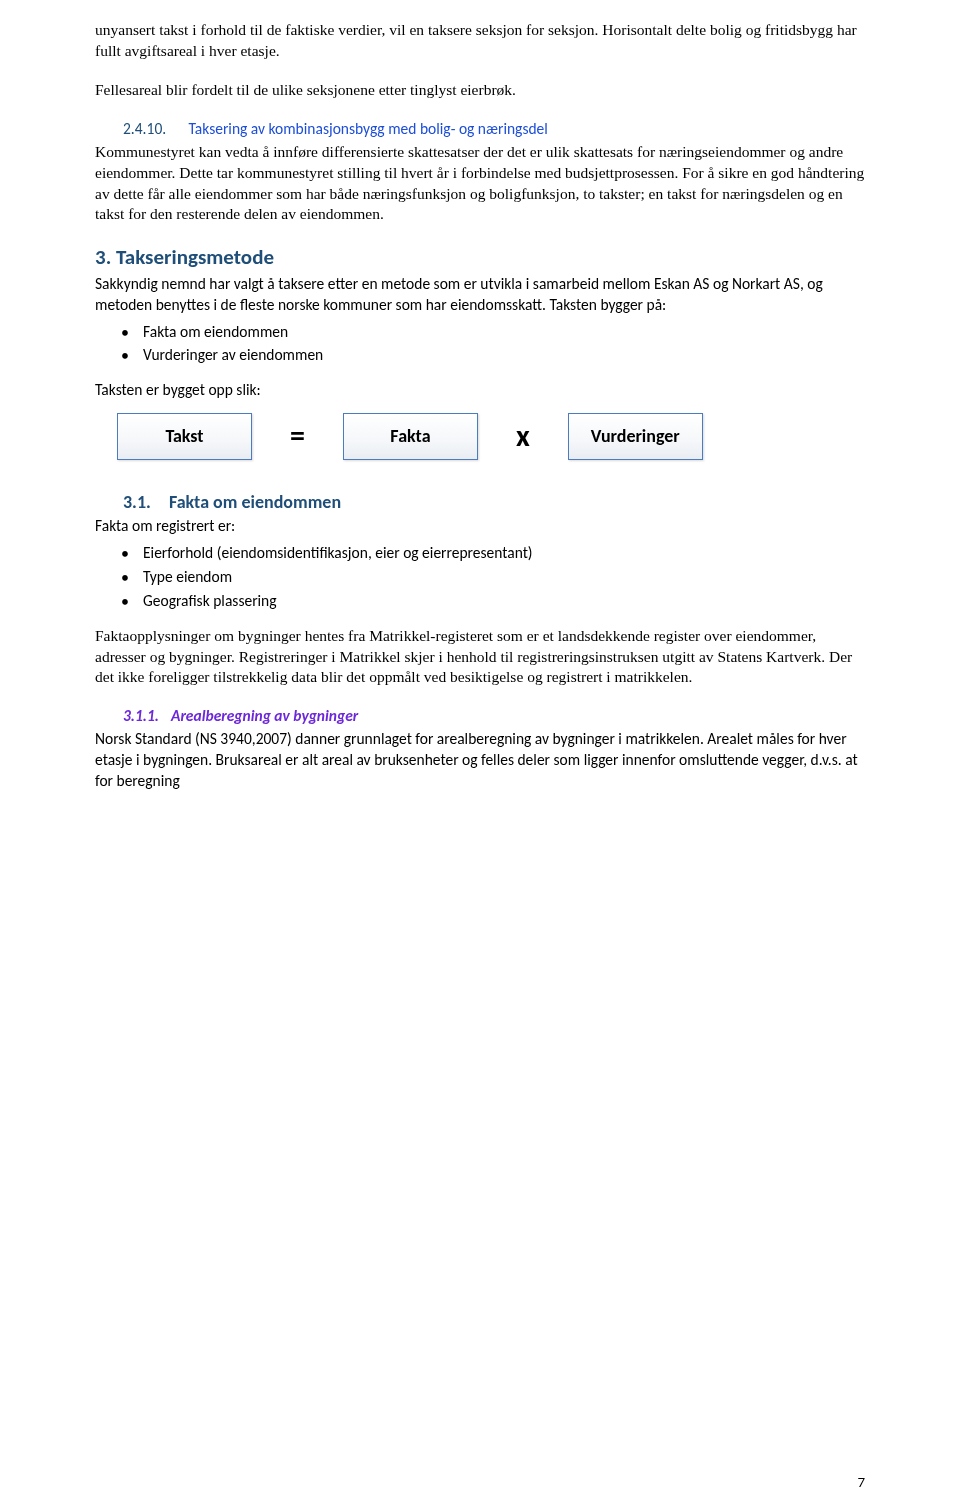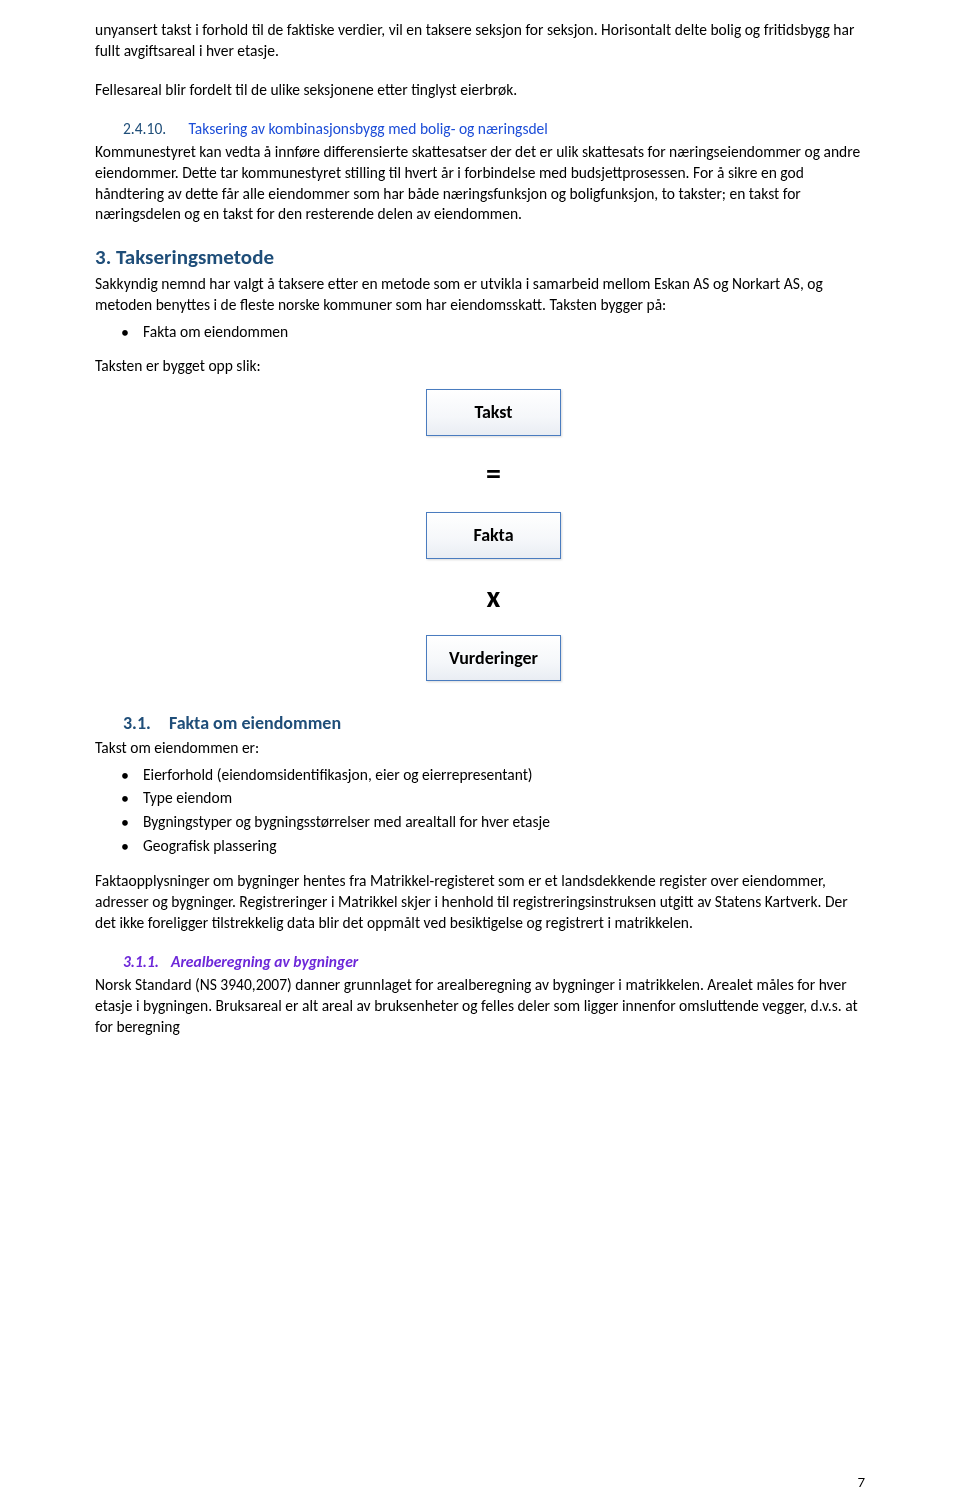--- a/index.html
+++ b/index.html
@@ -12,20 +12,21 @@
       background: #fff;
       width: 960px;
       margin: 0 auto;
       padding: 20px 90px 20px 95px;
       color: #000;
       font-size: 15.5px;
       line-height: 1.35;
     }
     .para-block {
       margin-bottom: 18px;
+      font-family: Liberation Serif, serif;
     }
     h2.blue-heading {
       color: #1f4e79;
       font-size: 21px;
       font-weight: bold;
       margin-top: 16px;
       margin-bottom: 2px;
     }
     h3.blue-sub {
       color: #1f4e79;
@@ -61,22 +62,21 @@
     ul li::before {
       content: "•";
       position: absolute;
       left: -22px;
       font-size: 16px;
     }
     .formula-row {
       display: flex;
       align-items: center;
       margin: 12px 0 30px 22px;
-      gap: 18px;
-      flex-direction: column;
+      gap: 34px;
     }
     .formula-box {
       border: 1.5px solid #4a7cbf;
       background: linear-gradient(to bottom, #ffffff 0%, #f5f7fa 60%, #e9edf3 100%);
       padding: 10px 14px;
       min-width: 135px;
       text-align: center;
       font-weight: bold;
       font-size: 18px;
       box-shadow: 1px 1px 2px rgba(0,0,0,0.15);
@@ -125,41 +125,41 @@
   <span>Kommunestyret kan vedta å innføre differensierte skattesatser der det er ulik skattesats for næringseiendommer og andre eiendommer. Dette tar kommunestyret stilling til hvert år i forbindelse med budsjettprosessen. For å sikre en god håndtering av dette får alle eiendommer som har både næringsfunksjon og boligfunksjon, to takster; en takst for næringsdelen og en takst for den resterende delen av eiendommen.</span>
 </div>
 
 <h2 class="blue-heading">3. Takseringsmetode</h2>
 <div>
   <span>Sakkyndig nemnd har valgt å taksere etter en metode som er utvikla i samarbeid mellom Eskan AS og Norkart AS, og metoden benyttes i de fleste norske kommuner som har eiendomsskatt. Taksten bygger på:</span>
 </div>
 
 <ul>
   <li><span>Fakta om eiendommen</span></li>
+  <li><span>Vurderinger av eiendommen</span></li>
 </ul>
 
 <div>Taksten er bygget opp slik:</div>
 
 <div class="formula-row">
   <div class="formula-box">Takst</div>
   <div class="formula-op">=</div>
   <div class="formula-box">Fakta</div>
   <div class="formula-op">x</div>
   <div class="formula-box">Vurderinger</div>
 </div>
 
 <h3 class="blue-sub indent-block">
   <span class="num">3.1.</span><span>Fakta om eiendommen</span>
 </h3>
-<div>Takst om eiendommen er:</div>
+<div>Fakta om registrert er:</div>
 
 <ul>
   <li><span>Eierforhold (eiendomsidentifikasjon, eier og eierrepresentant)</span></li>
   <li><span>Type eiendom</span></li>
-  <li><span>Bygningstyper og bygningsstørrelser med arealtall for hver etasje</span></li>
   <li><span>Geografisk plassering</span></li>
 </ul>
 
 <div class="para-block">
   <span>Faktaopplysninger om bygninger hentes fra Matrikkel-registeret som er et landsdekkende register over eiendommer, adresser og bygninger. Registreringer i Matrikkel skjer i henhold til registreringsinstruksen utgitt av Statens Kartverk. Der det ikke foreligger tilstrekkelig data blir det oppmålt ved besiktigelse og registrert i matrikkelen.</span>
 </div>
 
 <h4 class="blue-sub2 indent-block">
   <span class="num">3.1.1.</span><span>Arealberegning av bygninger</span>
 </h4>

